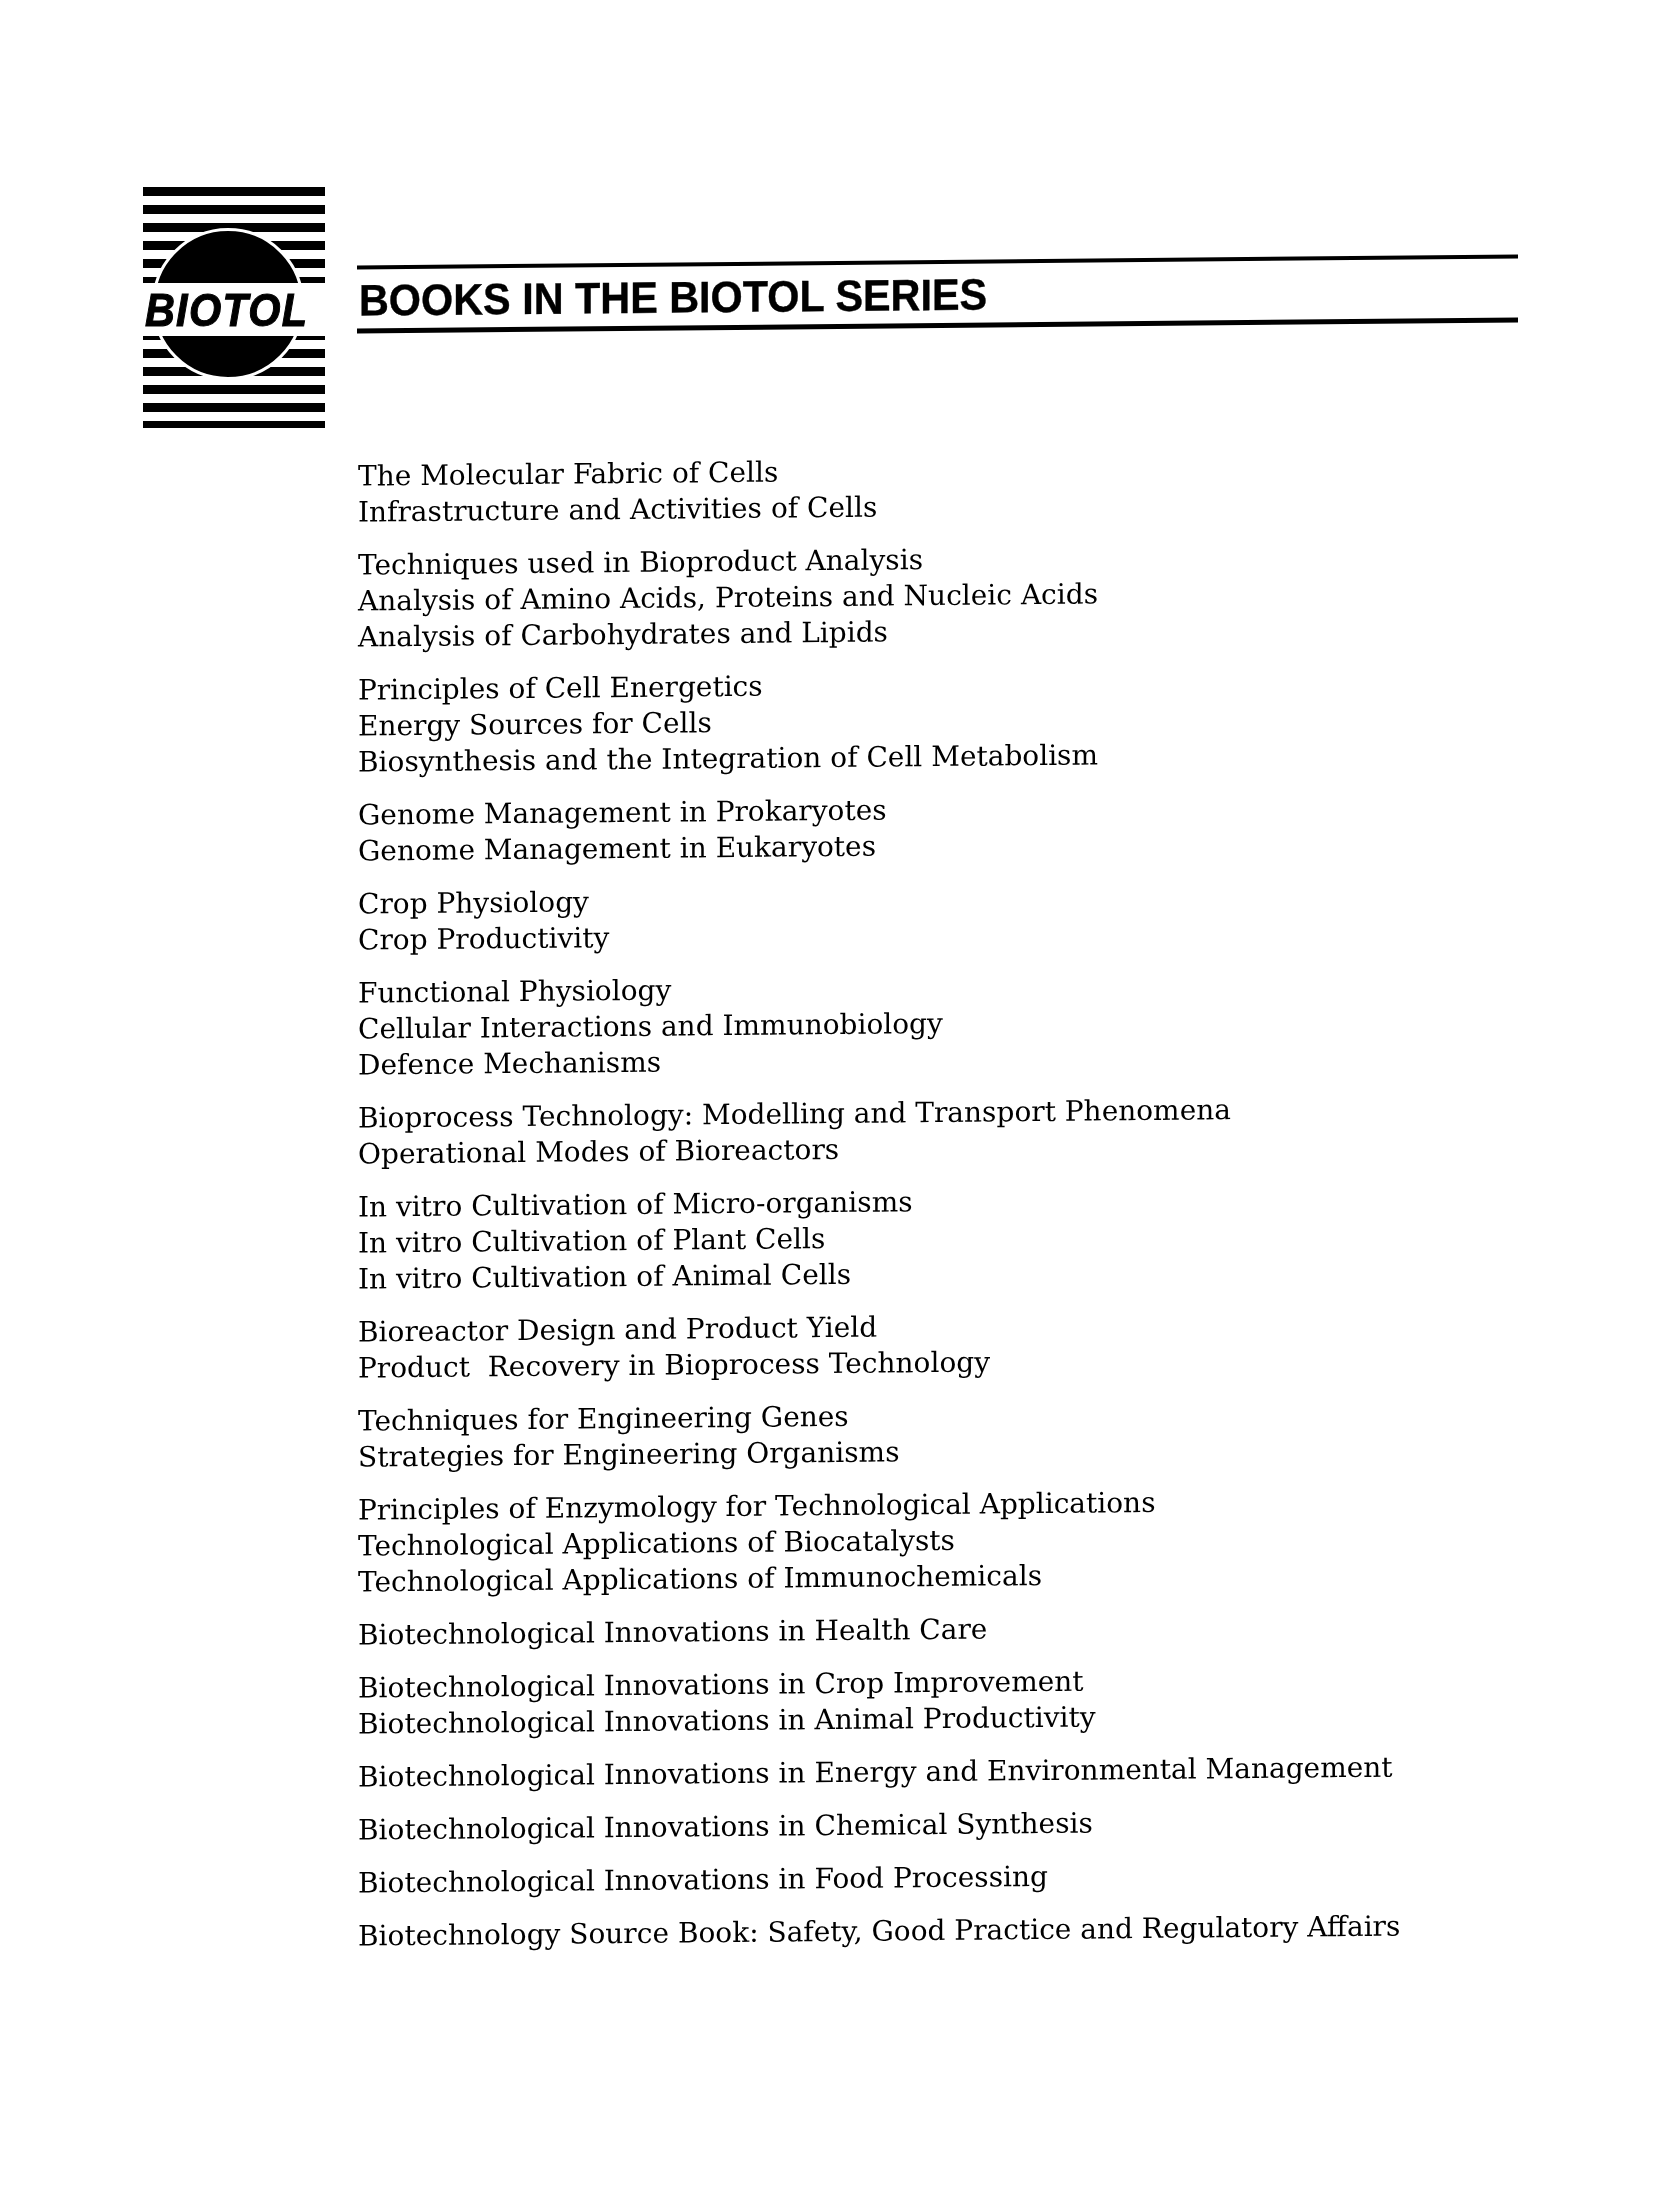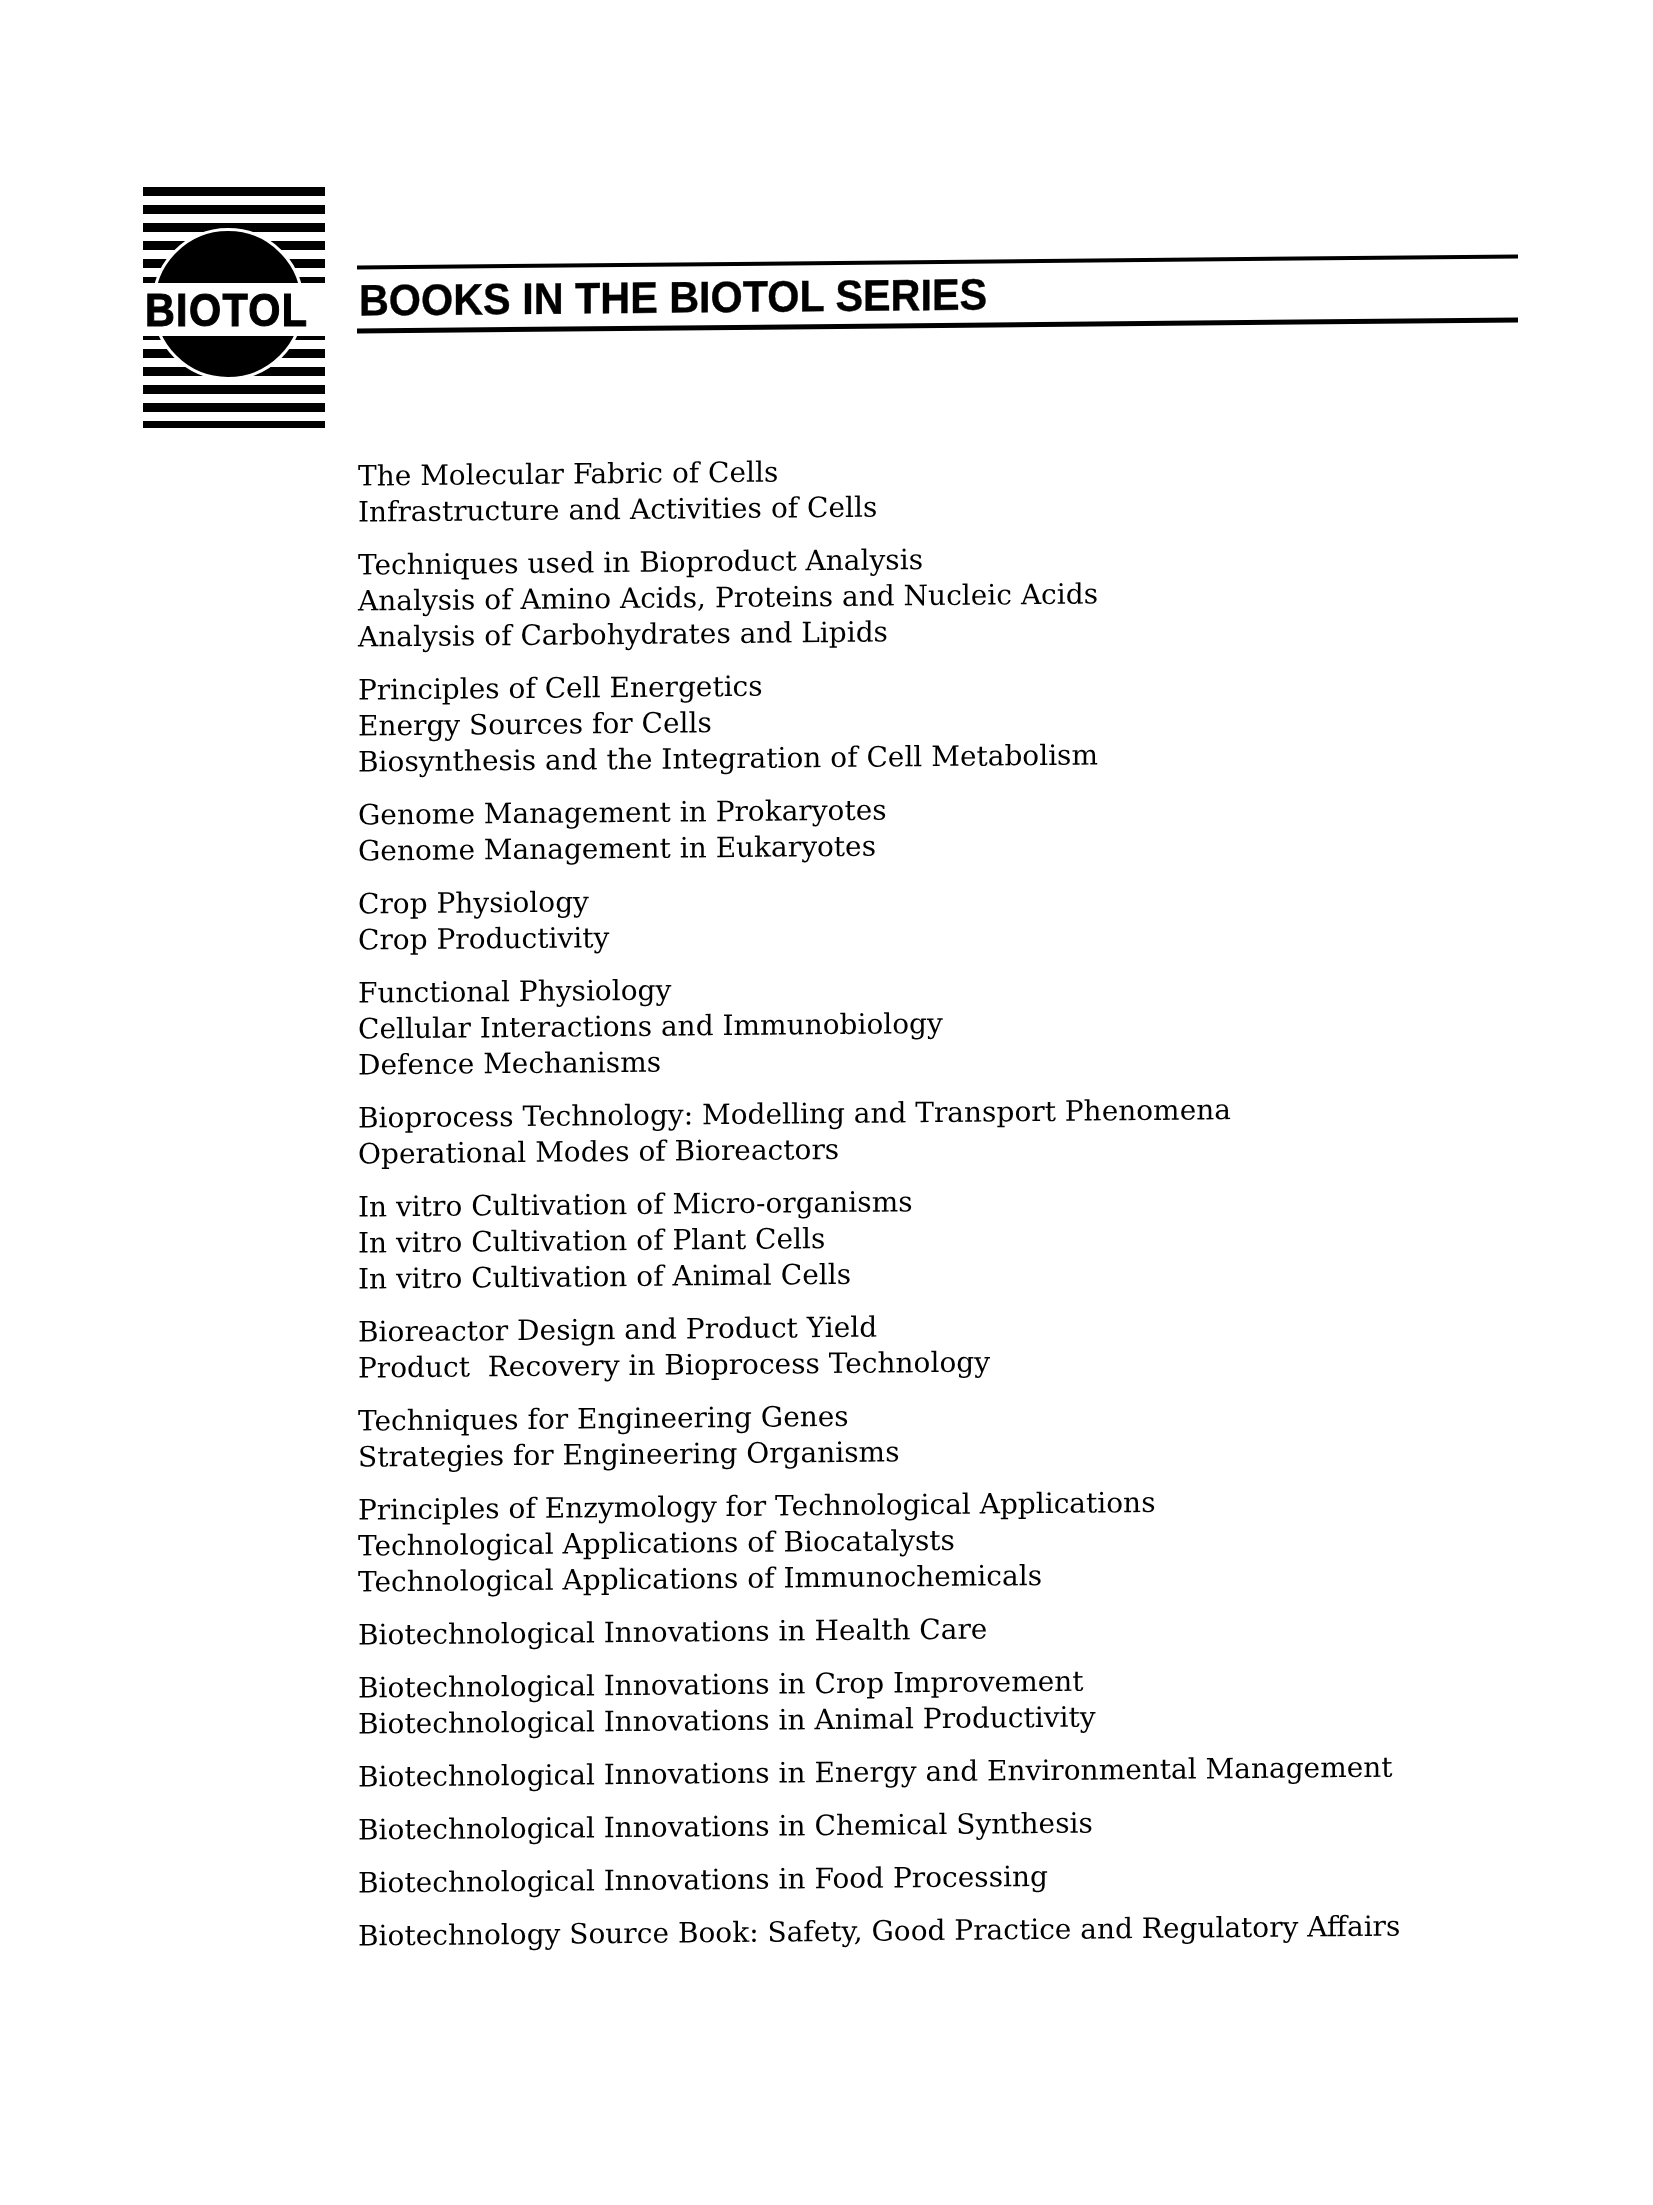--- a/index.html
+++ b/index.html
@@ -50,20 +50,21 @@
   }
   .logo-band {
     position: absolute;
     left: 0;
     right: 0;
     top: 96px;
     height: 53px;
     background: #fff;
     display: flex;
     align-items: center;
+    font-style: italic;
   }
   .logo-wordmark {
     font-family: "Liberation Sans", sans-serif;
     font-weight: bold;
     font-size: 47px;
     line-height: 47px;
     letter-spacing: 1.5px;
     padding-left: 2.2px;
     transform: scaleX(0.88);
     transform-origin: 0 50%;

